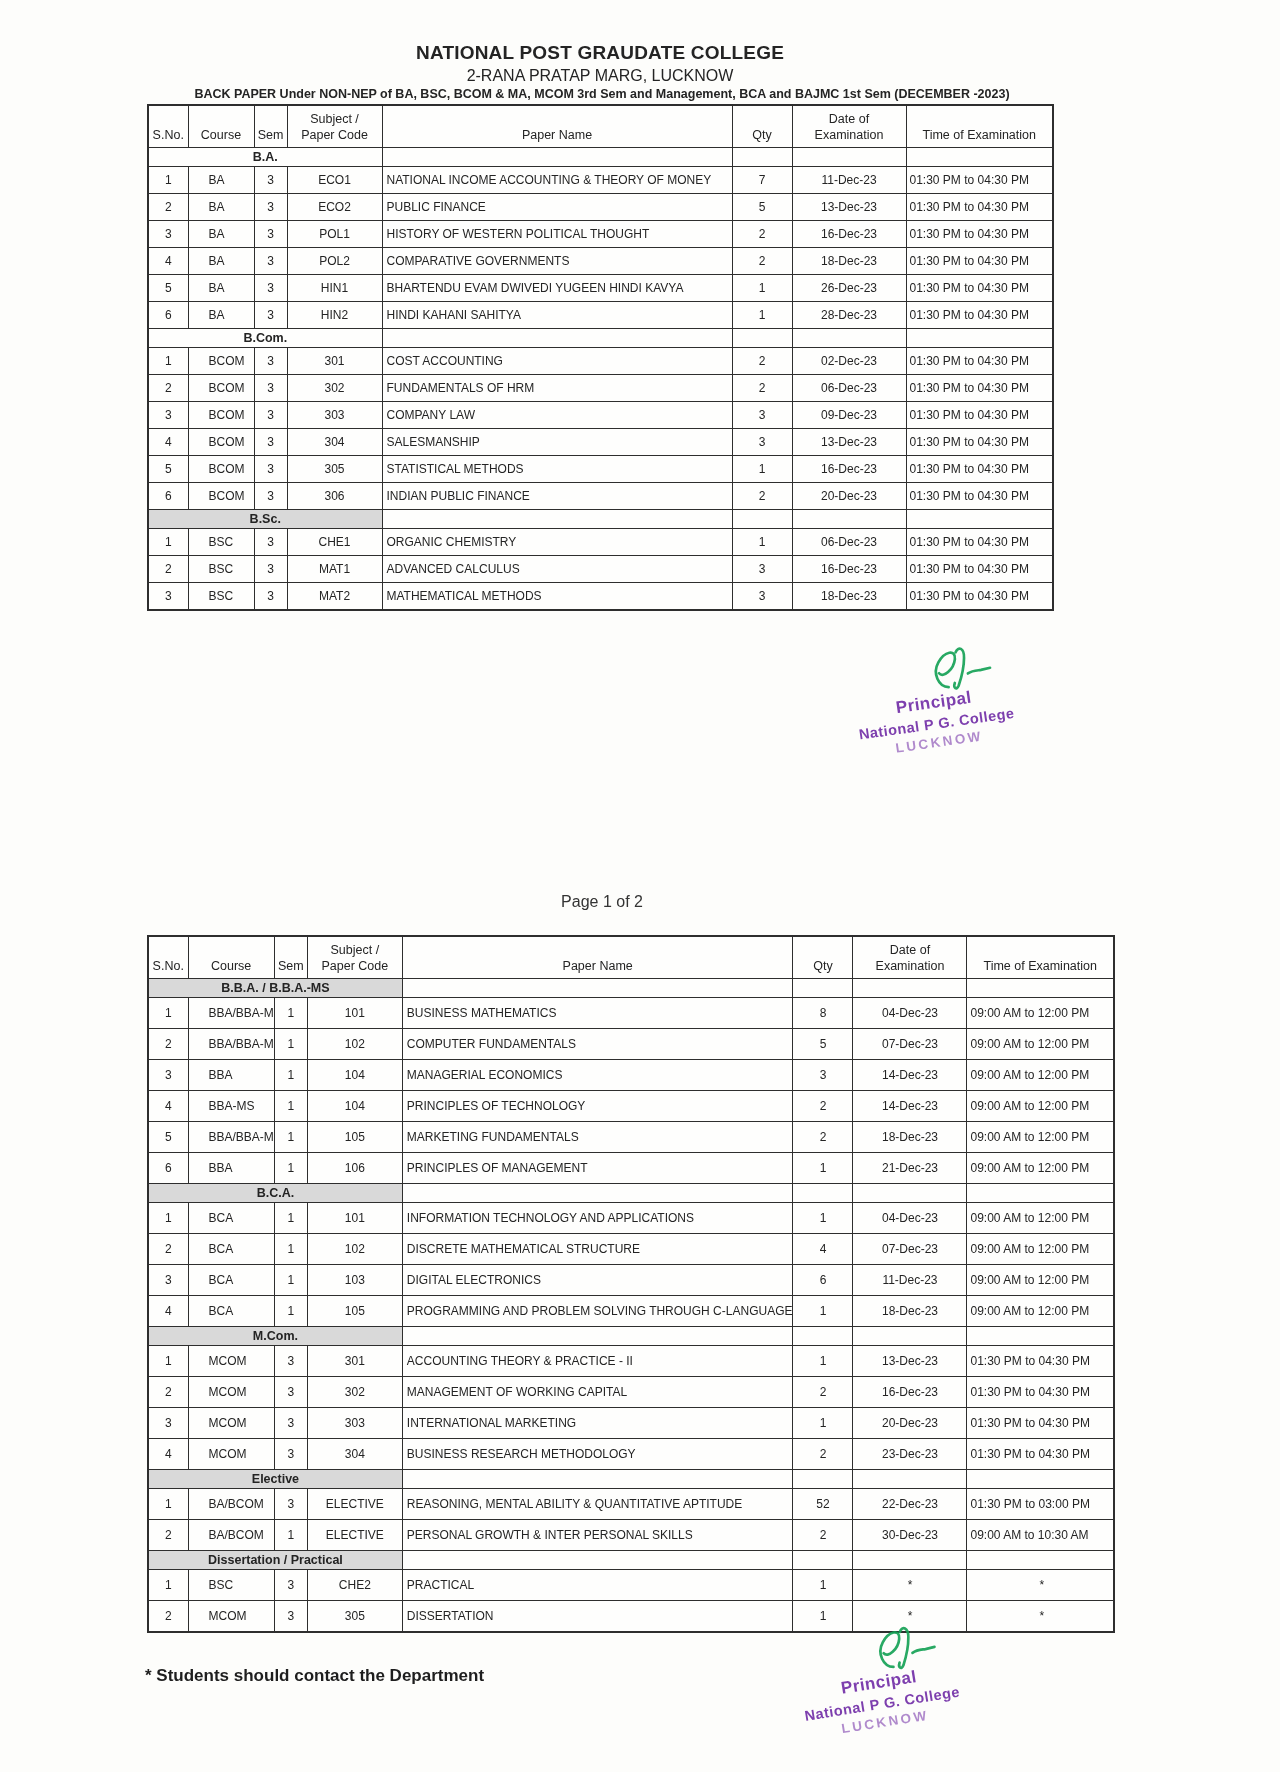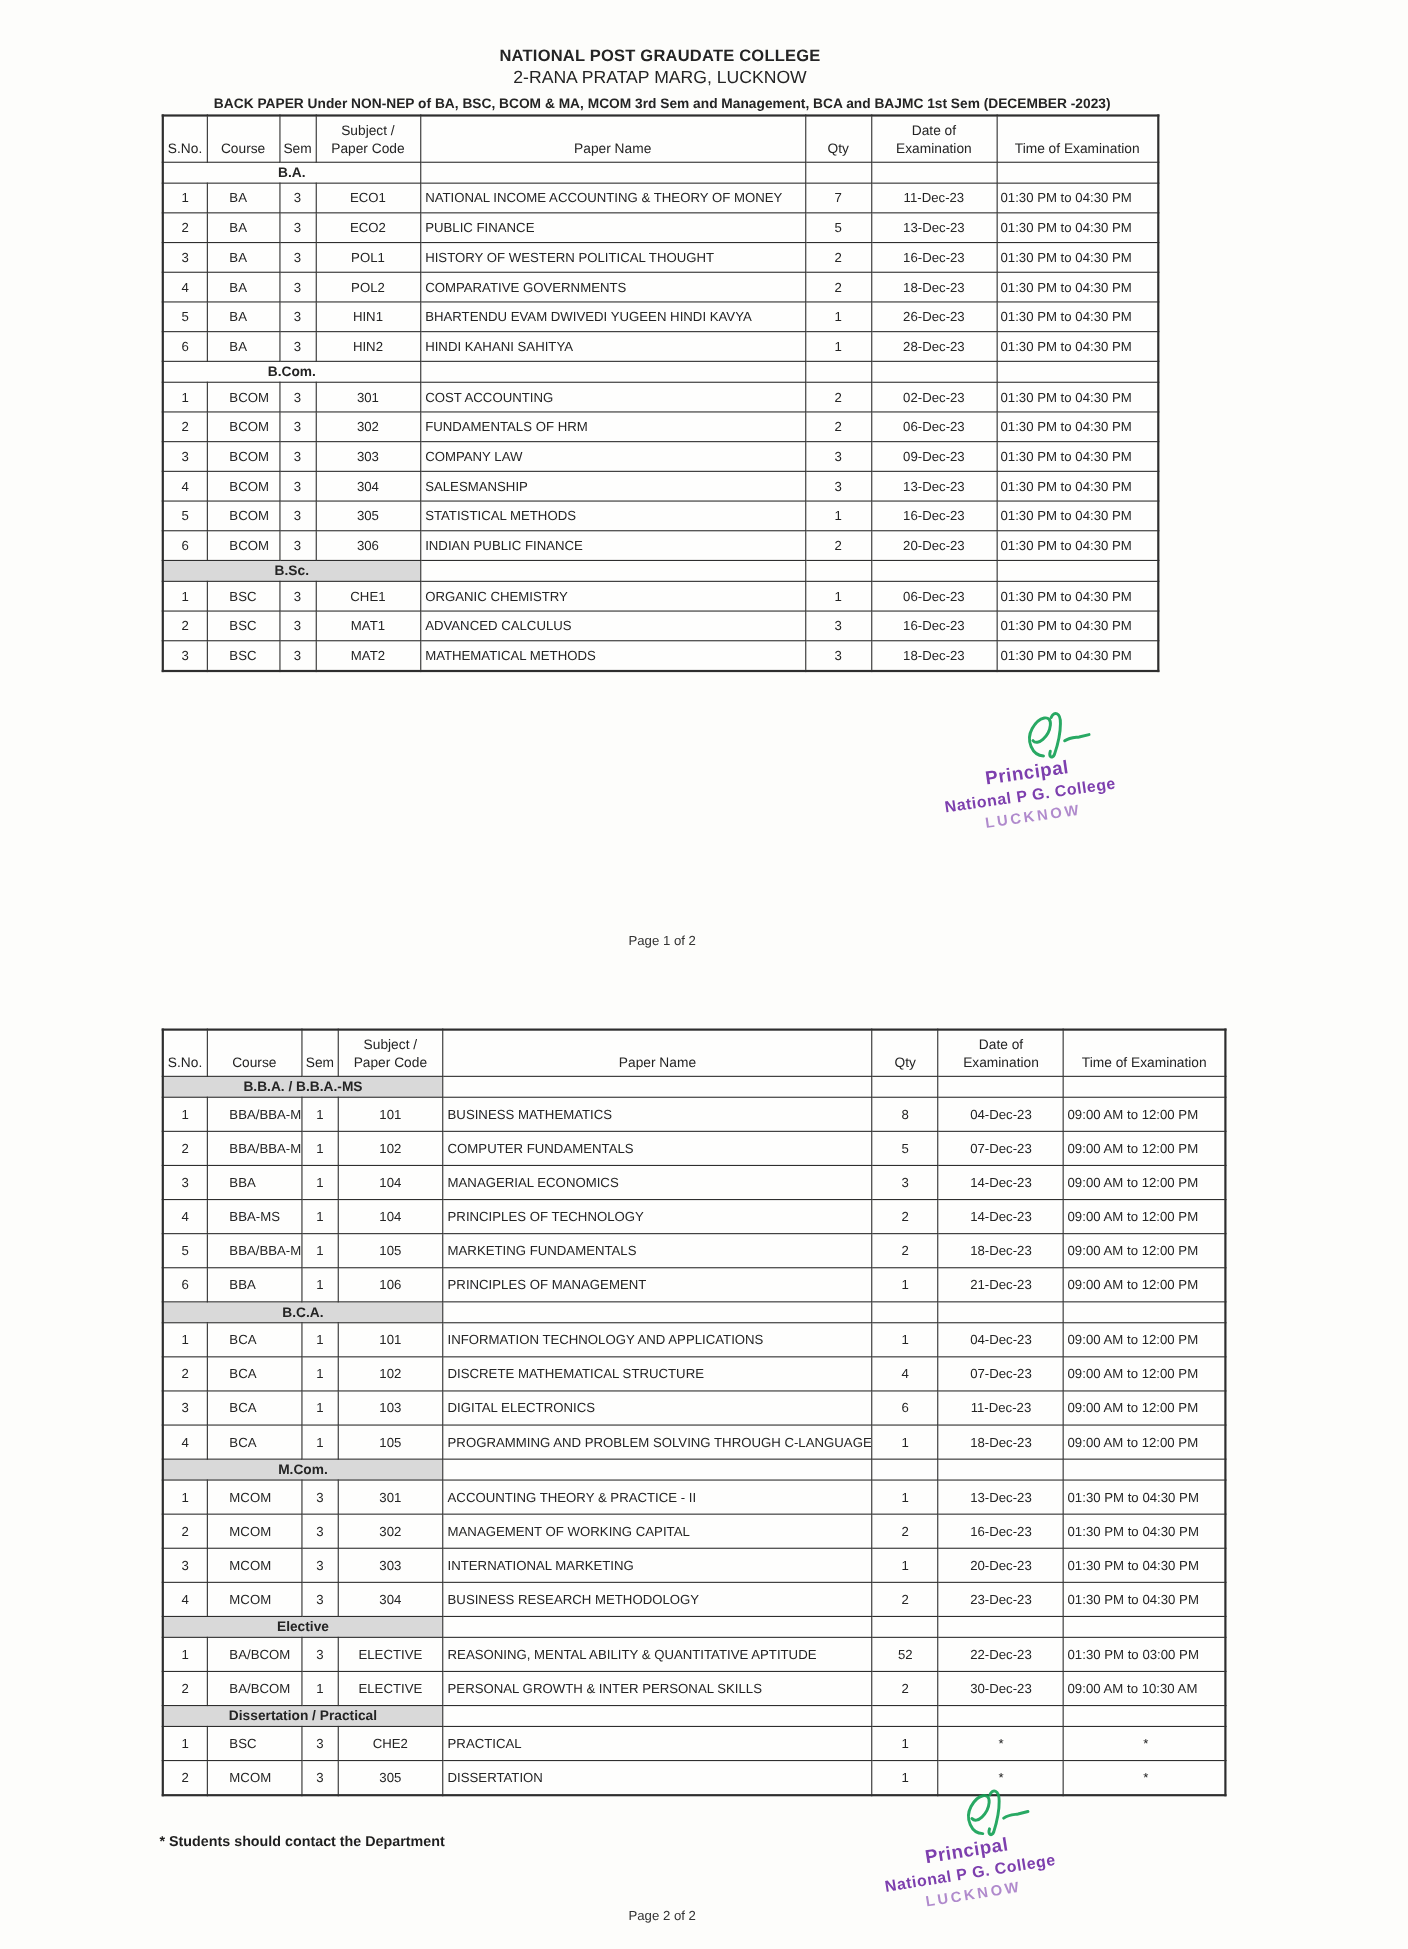--- a/index.html
+++ b/index.html
@@ -5,21 +5,21 @@
   html,body { margin:0; padding:0; }
   body {
     width:1280px; height:1772px;
     background:#fdfdfb;
     font-family:"Liberation Sans", sans-serif;
     color:#242424;
     position:relative;
     overflow:hidden;
   }
   .doc-header { position:absolute; top:42px; left:0; width:1200px; text-align:center; }
-  .college-name { font-size:15px; font-weight:bold; letter-spacing:0.2px; }
+  .college-name { font-size:19px; font-weight:bold; letter-spacing:0.2px; }
   .college-address { font-size:16px; margin-top:3px; }
   .doc-title { position:absolute; top:87px; left:0; width:1204px; text-align:center; font-size:12.5px; font-weight:bold; }
 
   table.exam-table {
     position:absolute; left:147px;
     border-collapse:collapse; table-layout:fixed;
     border:2px solid #2e2e2e;
     background:#fefefd;
   }
   .exam-table th, .exam-table td {
@@ -42,25 +42,25 @@
   td.c0 { text-align:center; }
   td.c1 { text-align:left; padding-left:20px; white-space:nowrap; }
   td.c2 { text-align:center; }
   td.c3 { text-align:center; }
   td.c4 { text-align:left; padding-left:4px; white-space:nowrap; }
   td.c5 { text-align:center; }
   td.c6 { text-align:center; }
   td.c7 { text-align:left; padding-left:3px; white-space:nowrap;margin-left:11px; }
   td.star { text-align:center; }
 
-  .page-label { position:absolute; left:0; width:1204px; text-align:center; font-size:12px; color:#333; }
+  .page-label { position:absolute; left:0; width:1204px; text-align:center; font-size:16px; color:#333;margin-top:45px; }
   .page-label.p1 { top:848px; }
   .page-label.p2 { top:1734px; }
 
-  .footnote { position:absolute; left:145px; top:1666px; font-size:13px; font-weight:bold; color:#1e1e1e; }
+  .footnote { position:absolute; left:145px; top:1666px; font-size:17px; font-weight:bold; color:#1e1e1e; }
 
   .stamp { position:absolute; width:220px; text-align:center; color:#7d3fae; }
   .stamp.s1 { left:823px; top:645px; transform:rotate(-8deg); }
   .stamp.s2 { left:768px; top:1625px; transform:rotate(-9deg); }
   .stamp .sig { display:block; margin:0 auto -4px 95px; }
   .stamp .l1 { font-size:17px; font-weight:bold; letter-spacing:0.5px; }
   .stamp .l2 { font-size:14.5px; font-weight:bold; letter-spacing:0.5px; margin-top:3px; white-space:nowrap; }
   .stamp .l3 { font-size:13.5px; font-weight:bold; letter-spacing:2.5px; margin-top:3px; opacity:0.6; }
 </style>
 </head>

